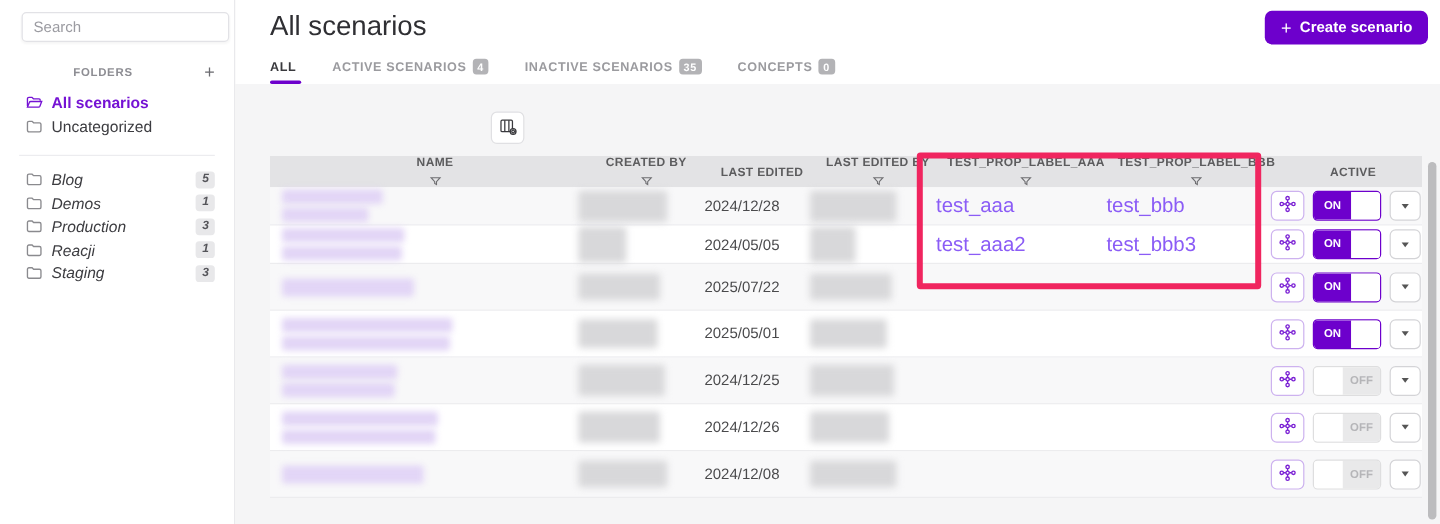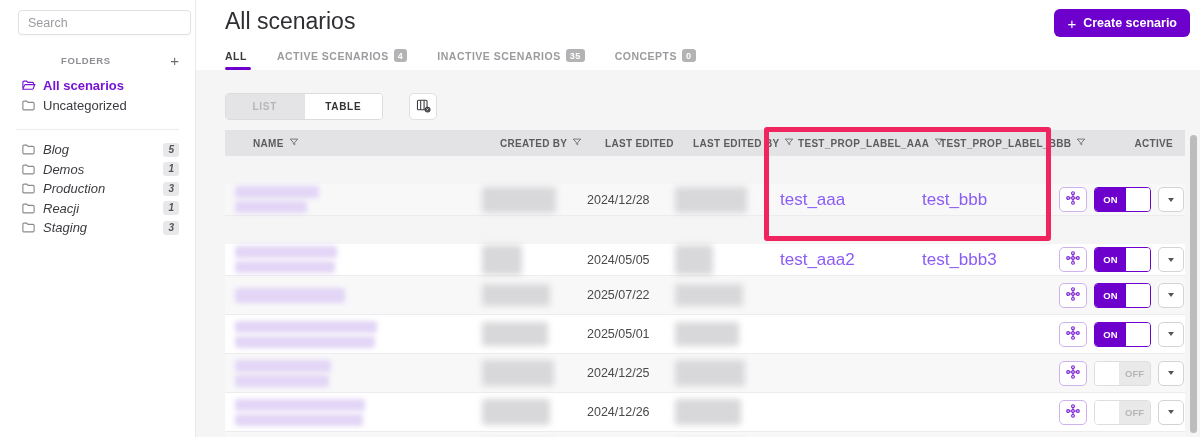--- a/index.html
+++ b/index.html
@@ -40,24 +40,24 @@
   .view-toggle { position:absolute; left:29px; top:93px; width:158px; height:27px; display:flex; border:1px solid #dcdcdf; border-radius:4px; overflow:hidden; background:#fff; }
   .vt-btn { flex:1; display:flex; align-items:center; justify-content:center; font-size:10px; font-weight:700; letter-spacing:.7px; cursor:pointer; border:none; font-family:inherit; }
   .vt-list { background:#e4e4e6; color:#b6b6ba; }
   .vt-table { background:#fff; color:#333; border-left:1px solid #e4e4e6; }
   .cols-btn { position:absolute; left:213px; top:93px; width:28px; height:27px; background:#fff; border:1px solid #e0e0e3; border-radius:5px; display:flex; align-items:center; justify-content:center; cursor:pointer; }
 
   
   .table { position:absolute; left:29px; top:130px; width:960px; }
   .thead, .tr { display:grid; grid-template-columns:247px 105px 88px 105px 142px 142px 131px; align-items:center; }
   .thead { background:#e3e3e5; height:26px; }
-  .th { display:flex; align-items:center; gap:5px; padding-left:28px; font-size:10px; font-weight:700; letter-spacing:.3px; color:#5c5c5e; white-space:nowrap; }
+  .th { display:flex; align-items:center; gap:5px; padding-left:28px; font-size:10px; font-weight:700; letter-spacing:.3px; color:#5c5c5e; white-space:nowrap;flex-direction:column; }
   .th.th-actions { justify-content:flex-end; padding-right:12px; }
   .tr { height:39px; background:#fff; border-bottom:1px solid #ececee; }
-  .tr.tall { height:32px;margin-top:28px; }
+  .tr.tall { height:32px; }
   .tr.alt { background:#f8f8f9; }
   .name-blur { margin-left:10px; display:flex; flex-direction:column; gap:3px; }
   .nb-line { background:#e2d5f6; border-radius:2px; filter:blur(2.5px); height:12px; }
   .nb-line.single { height:15px; }
   .gray-blur { margin-left:10px; background:#d8d8da; border-radius:2px; filter:blur(3px); }
   .td-date { font-size:12.5px; color:#4a4a4c; padding-left:10px; }
   .td-prop { font-size:17px; color:#8b5cf6; padding-left:10px; }
   .td-actions { display:flex; align-items:flex-start; gap:7px; padding-left:5px; }
   .icon-btn { height:25px; background:#fff; border-radius:5px; display:flex; align-items:center; justify-content:center; cursor:pointer; padding:0; }
   .flow-btn { width:28px; border:1px solid #cdb2ef; }
@@ -168,24 +168,20 @@
       <div class="tab">
         <span>INACTIVE SCENARIOS</span>
         <span class="tab-badge">35</span>
       </div>
       <div class="tab">
         <span>CONCEPTS</span>
         <span class="tab-badge">0</span>
       </div>
     </div>
 
-  <div class="view-toggle">
-    <button class="vt-btn vt-list">LIST</button>
-    <button class="vt-btn vt-table">TABLE</button>
-  </div>
   <button class="cols-btn">
     <span>
       <svg width="17" height="17" viewBox="0 0 24 24" fill="none" stroke="#3a3a3e" stroke-width="1.5">
         <rect x="3.5" y="4.5" width="13.5" height="13.5" rx="1.5"></rect>
         <path d="M8 4.5v13.5M12.8 4.5v13.5"></path>
         <circle cx="17.8" cy="17.8" r="3.4" fill="#fff"></circle>
         <circle cx="17.8" cy="17.8" r="1.6"></circle>
         <path d="M17.8 14.4v1M17.8 20.2v1M14.4 17.8h1M20.2 17.8h1"></path>
       </svg>
     </span>

